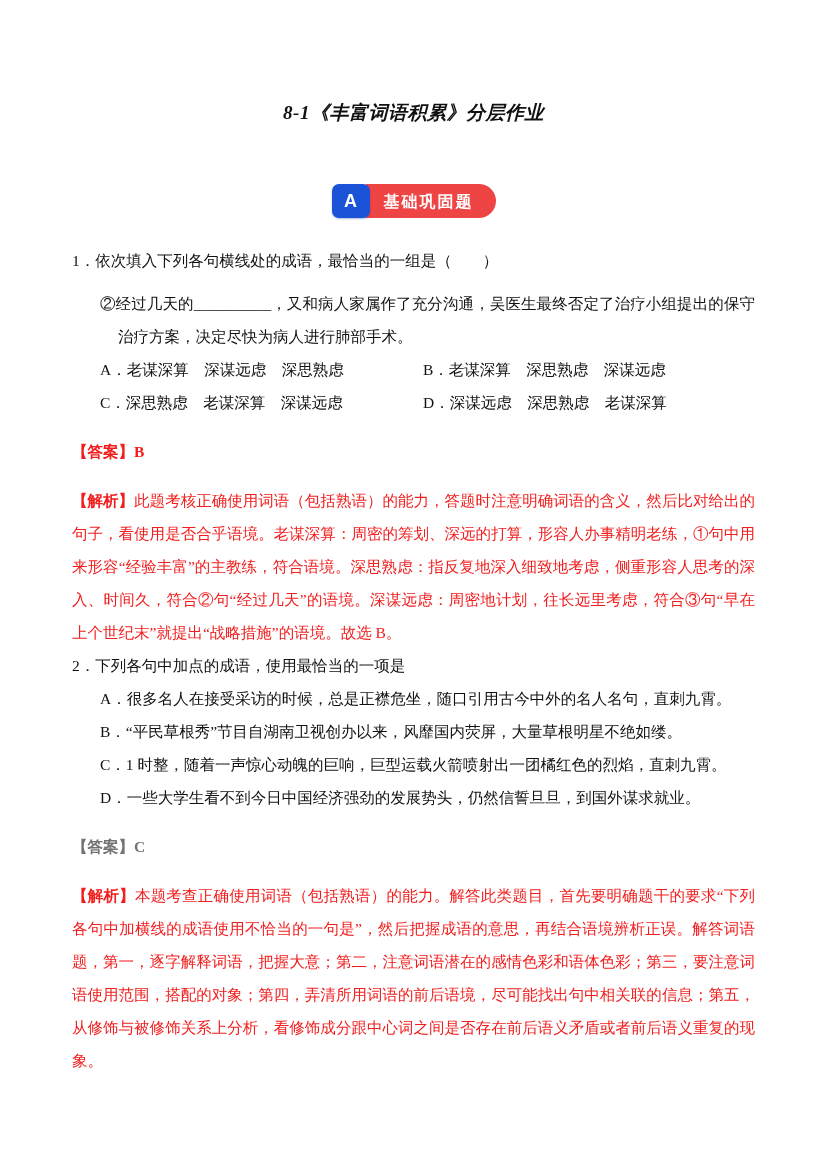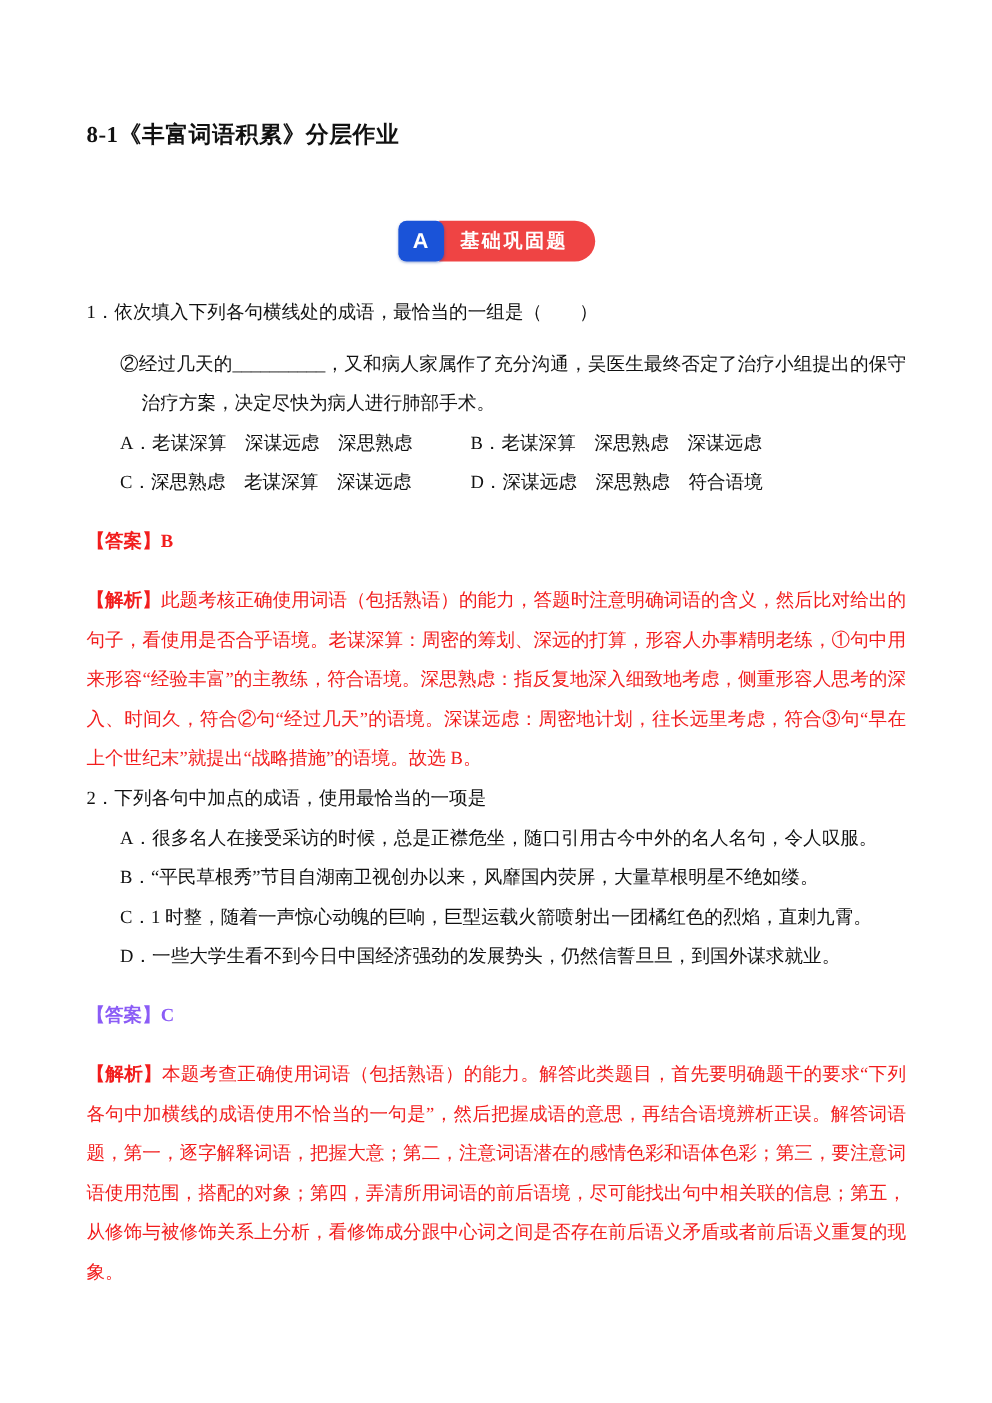--- a/index.html
+++ b/index.html
@@ -9,24 +9,26 @@
     margin: 0 auto;
     color: #111111;
     font-family: "Liberation Serif", "DejaVu Serif", serif;
     font-size: 15.5px;
     line-height: 33px;
   }
   .page { padding: 100px 72px 40px; box-sizing: border-box; }
 
   .title {
     margin: 0;
+    text-align: center;
     font-size: 19px;
     font-weight: 700;
     line-height: 26px;
     letter-spacing: 0.5px;
+    font-style: italic;
   }
 
   .badge {
     display: flex;
     justify-content: center;
     align-items: stretch;
     width: fit-content;
     margin: 58px auto 0;
     height: 34px;
     font-family: "Liberation Sans", "DejaVu Sans", sans-serif;
@@ -55,21 +57,21 @@
     border-radius: 0 17px 17px 0;
   }
 
   p { margin: 0; }
   .stem { margin: 26px 0 10px; }
   .item {
     padding-left: 46px;
     text-indent: -18px;
     text-align: justify;
   }
-  .opt-row { margin-left: 28px; display: flex; }
+  .opt-row { margin-left: 28px; display: flex; gap: 31px; }
   .opt-row .opt:first-child { width: 292px; flex: none; }
   .q2-opt { margin-left: 28px; }
 
   .red { color: #f21d1d; margin-top: 16px; }
   .ans-label { font-weight: 700; }
   .analysis { text-align: justify; }
 </style>
 </head>
 <body>
 
@@ -85,31 +87,31 @@
   <p class="stem">1．依次填入下列各句横线处的成语，最恰当的一组是（　　）</p>
 
   <p class="item">②经过几天的__________，又和病人家属作了充分沟通，吴医生最终否定了治疗小组提出的保守治疗方案，决定尽快为病人进行肺部手术。</p>
 
   <div class="opt-row">
     <span class="opt">A．老谋深算　深谋远虑　深思熟虑</span>
     <span class="opt">B．老谋深算　深思熟虑　深谋远虑</span>
   </div>
   <div class="opt-row">
     <span class="opt">C．深思熟虑　老谋深算　深谋远虑</span>
-    <span class="opt">D．深谋远虑　深思熟虑　符合语境</span>
+    <span class="opt">D．深谋远虑　深思熟虑　老谋深算</span>
   </div>
 
   <p class="red" style="color: rgb(242, 29, 29);"><span class="ans-label">【答案】</span><span class="ans-label">B</span></p>
 
   <p class="red analysis" style="color: rgb(242, 29, 29);"><span class="ans-label">【解析】</span><span>此题考核正确使用词语（包括熟语）的能力，答题时注意明确词语的含义，然后比对给出的句子，看使用是否合乎语境。老谋深算：周密的筹划、深远的打算，形容人办事精明老练，①句中用来形容“经验丰富”的主教练，符合语境。深思熟虑：指反复地深入细致地考虑，侧重形容人思考的深入、时间久，符合②句“经过几天”的语境。深谋远虑：周密地计划，往长远里考虑，符合③句“早在上个世纪末”就提出“战略措施”的语境。故选 B。</span></p>
 
   <p>2．下列各句中加点的成语，使用最恰当的一项是</p>
 
-  <p class="q2-opt">A．很多名人在接受采访的时候，总是正襟危坐，随口引用古今中外的名人名句，令人叹服。</p>
+  <p class="q2-opt">A．很多名人在接受采访的时候，总是正襟危坐，随口引用古今中外的名人名句，直刺九霄。</p>
   <p class="q2-opt">B．“平民草根秀”节目自湖南卫视创办以来，风靡国内荧屏，大量草根明星不绝如缕。</p>
   <p class="q2-opt">C．1 时整，随着一声惊心动魄的巨响，巨型运载火箭喷射出一团橘红色的烈焰，直刺九霄。</p>
   <p class="q2-opt">D．一些大学生看不到今日中国经济强劲的发展势头，仍然信誓旦旦，到国外谋求就业。</p>
 
-  <p class="red" style="color: #8b5cf6;"><span class="ans-label">【答案】</span><span class="ans-label">C</span></p>
+  <p class="red" style="color: #737373;"><span class="ans-label">【答案】</span><span class="ans-label">C</span></p>
 
   <p class="red analysis" style="color: rgb(242, 29, 29);"><span class="ans-label">【解析】</span><span>本题考查正确使用词语（包括熟语）的能力。解答此类题目，首先要明确题干的要求“下列各句中加横线的成语使用不恰当的一句是”，然后把握成语的意思，再结合语境辨析正误。解答词语题，第一，逐字解释词语，把握大意；第二，注意词语潜在的感情色彩和语体色彩；第三，要注意词语使用范围，搭配的对象；第四，弄清所用词语的前后语境，尽可能找出句中相关联的信息；第五，从修饰与被修饰关系上分析，看修饰成分跟中心词之间是否存在前后语义矛盾或者前后语义重复的现象。</span></p>
 
 </div>
 
 </body></html>

